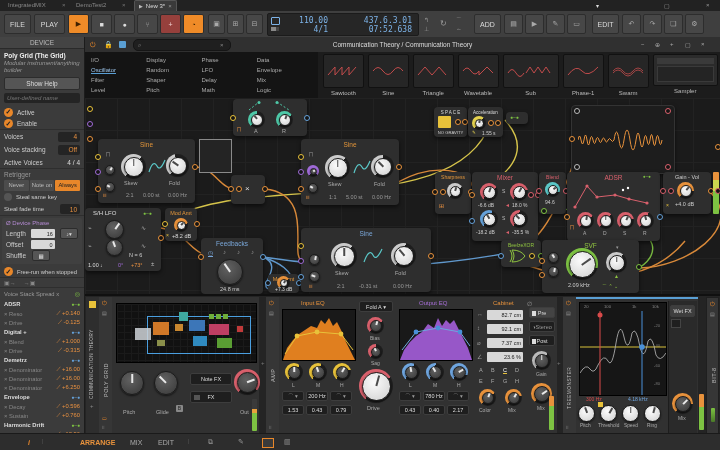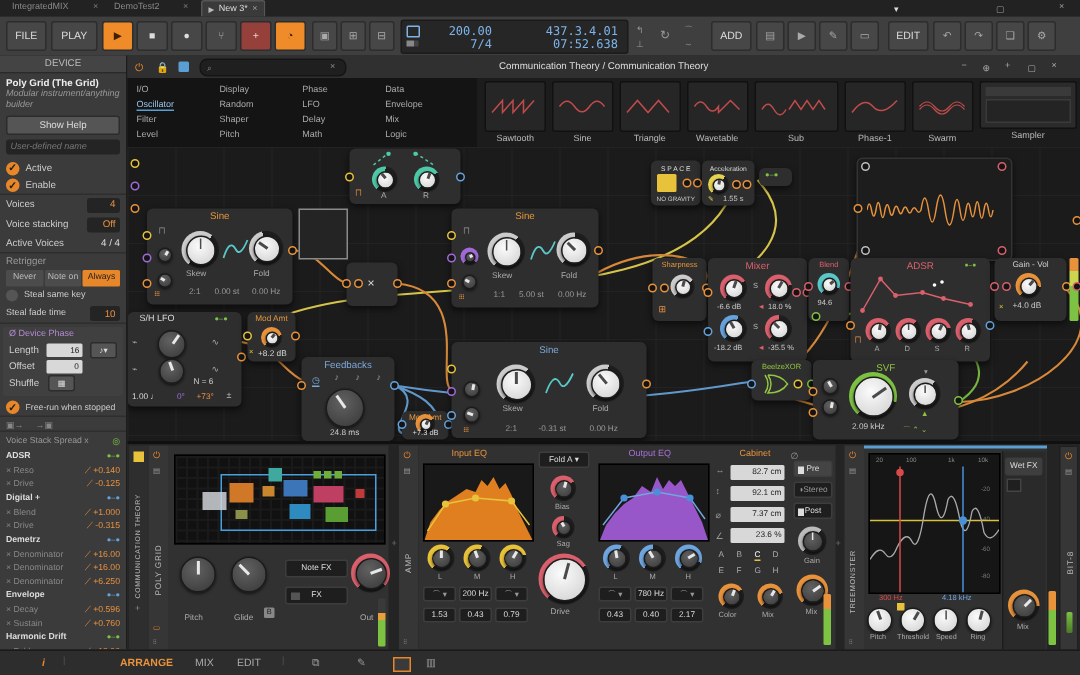--- a/index.html
+++ b/index.html
@@ -56,23 +56,23 @@
   <div class="tb" style="left:137px;top:3px;width:21px;color:#aaa">⑂</div>
   <div class="tb" style="left:160px;top:3px;width:21px;background:#96403c;color:#f0d0d0">+</div>
   <div class="tb" style="left:183px;top:3px;width:21px;background:#ef8b28;color:#3a2000">◔</div>
   <div class="tb" style="left:208px;top:3px;width:17px;color:#aaa">▣</div>
   <div class="tb" style="left:227px;top:3px;width:17px;color:#aaa">⊞</div>
   <div class="tb" style="left:246px;top:3px;width:17px;color:#aaa">⊟</div>
 
   <div class="abs" style="left:267px;top:2px;width:150px;height:21px;background:#262626;border:1px solid #1b1b1b;border-radius:2px;display:flex">
     <div class="abs" style="left:3px;top:3px;width:7px;height:6px;border:1px solid #7db3e8;border-radius:1px"></div>
     <div class="abs" style="left:3px;top:13px;width:8px;height:4px;background:linear-gradient(90deg,#888 60%,#444 60%)"></div>
-    <div class="abs" style="left:14px;top:2px;width:46px;text-align:right;font-family:'DejaVu Sans Mono',monospace;font-size:8px;color:#7db3e8">200.00</div>
-    <div class="abs" style="left:14px;top:11px;width:46px;text-align:right;font-family:'DejaVu Sans Mono',monospace;font-size:8px;color:#7db3e8">7/4</div>
-    <div class="abs" style="left:66px;top:2px;width:78px;text-align:right;font-family:'DejaVu Sans Mono',monospace;font-size:8px;color:#7db3e8">437.3.4.01</div>
+    <div class="abs" style="left:14px;top:2px;width:46px;text-align:right;font-family:'DejaVu Sans Mono',monospace;font-size:8px;color:#7db3e8">110.00</div>
+    <div class="abs" style="left:14px;top:11px;width:46px;text-align:right;font-family:'DejaVu Sans Mono',monospace;font-size:8px;color:#7db3e8">4/1</div>
+    <div class="abs" style="left:66px;top:2px;width:78px;text-align:right;font-family:'DejaVu Sans Mono',monospace;font-size:8px;color:#7db3e8">437.6.3.01</div>
     <div class="abs" style="left:66px;top:11px;width:78px;text-align:right;font-family:'DejaVu Sans Mono',monospace;font-size:8px;color:#7db3e8">07:52.638</div>
   </div>
   <span class="tx" style="left:424px;top:5px;color:#999">↰</span>
   <span class="tx" style="left:424px;top:14px;color:#999">⊥</span>
   <span class="tx" style="left:440px;top:8px;color:#999;font-size:8px">↻</span>
   <span class="tx" style="left:456px;top:5px;color:#999">⌒</span>
   <span class="tx" style="left:456px;top:14px;color:#999">～</span>
   <div class="tb" style="left:474px;top:3px;width:27px">ADD</div>
   <div class="tb" style="left:504px;top:3px;width:19px;color:#aaa">▤</div>
   <div class="tb" style="left:525px;top:3px;width:19px;color:#aaa">▶</div>

